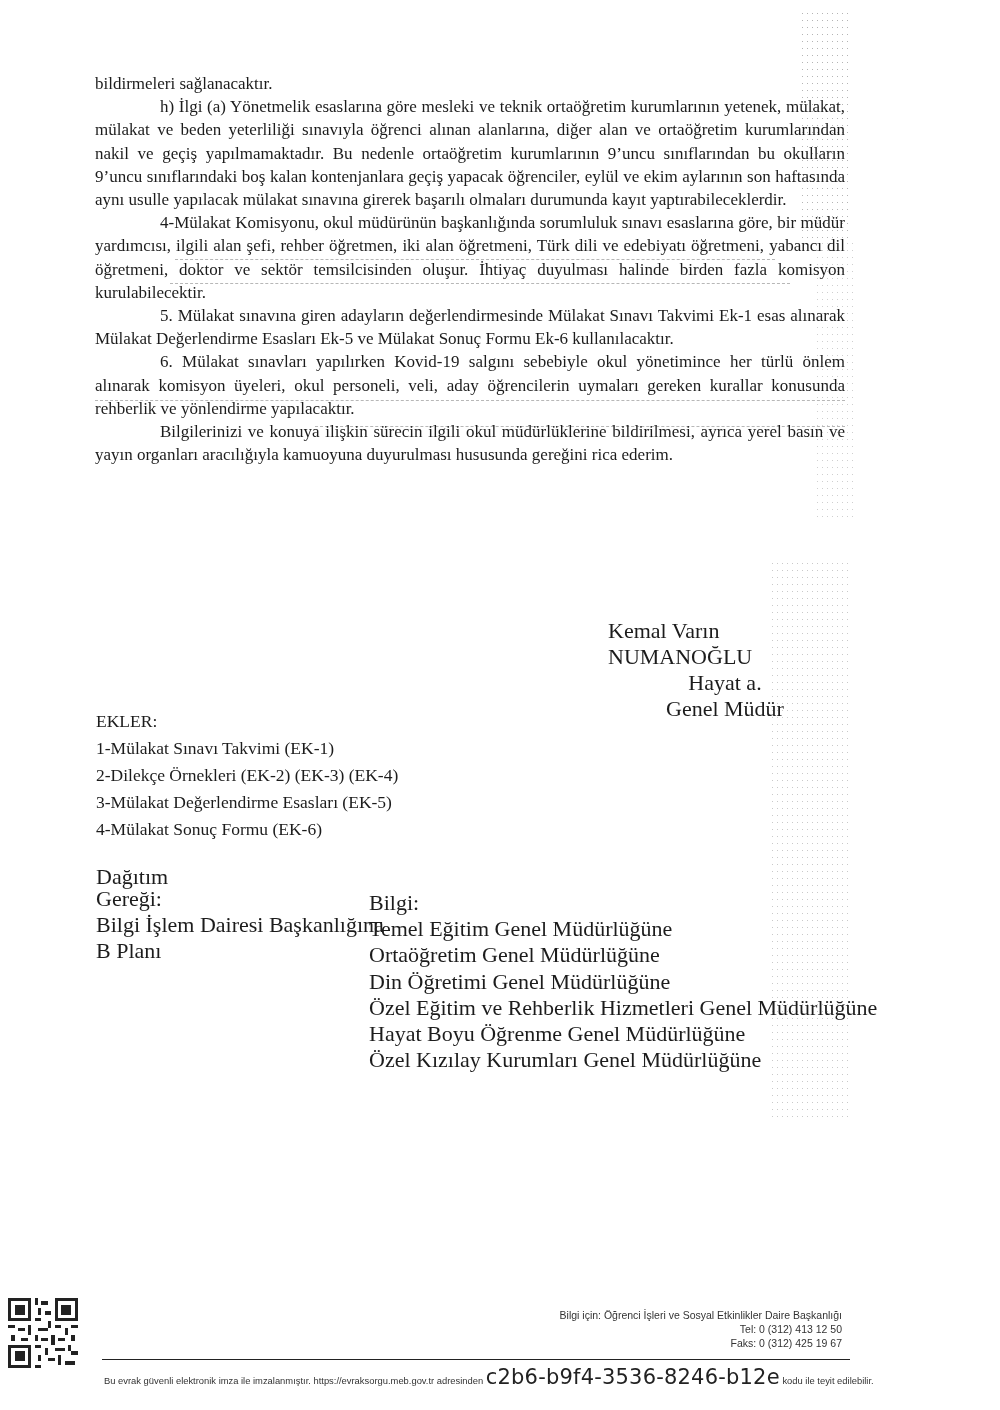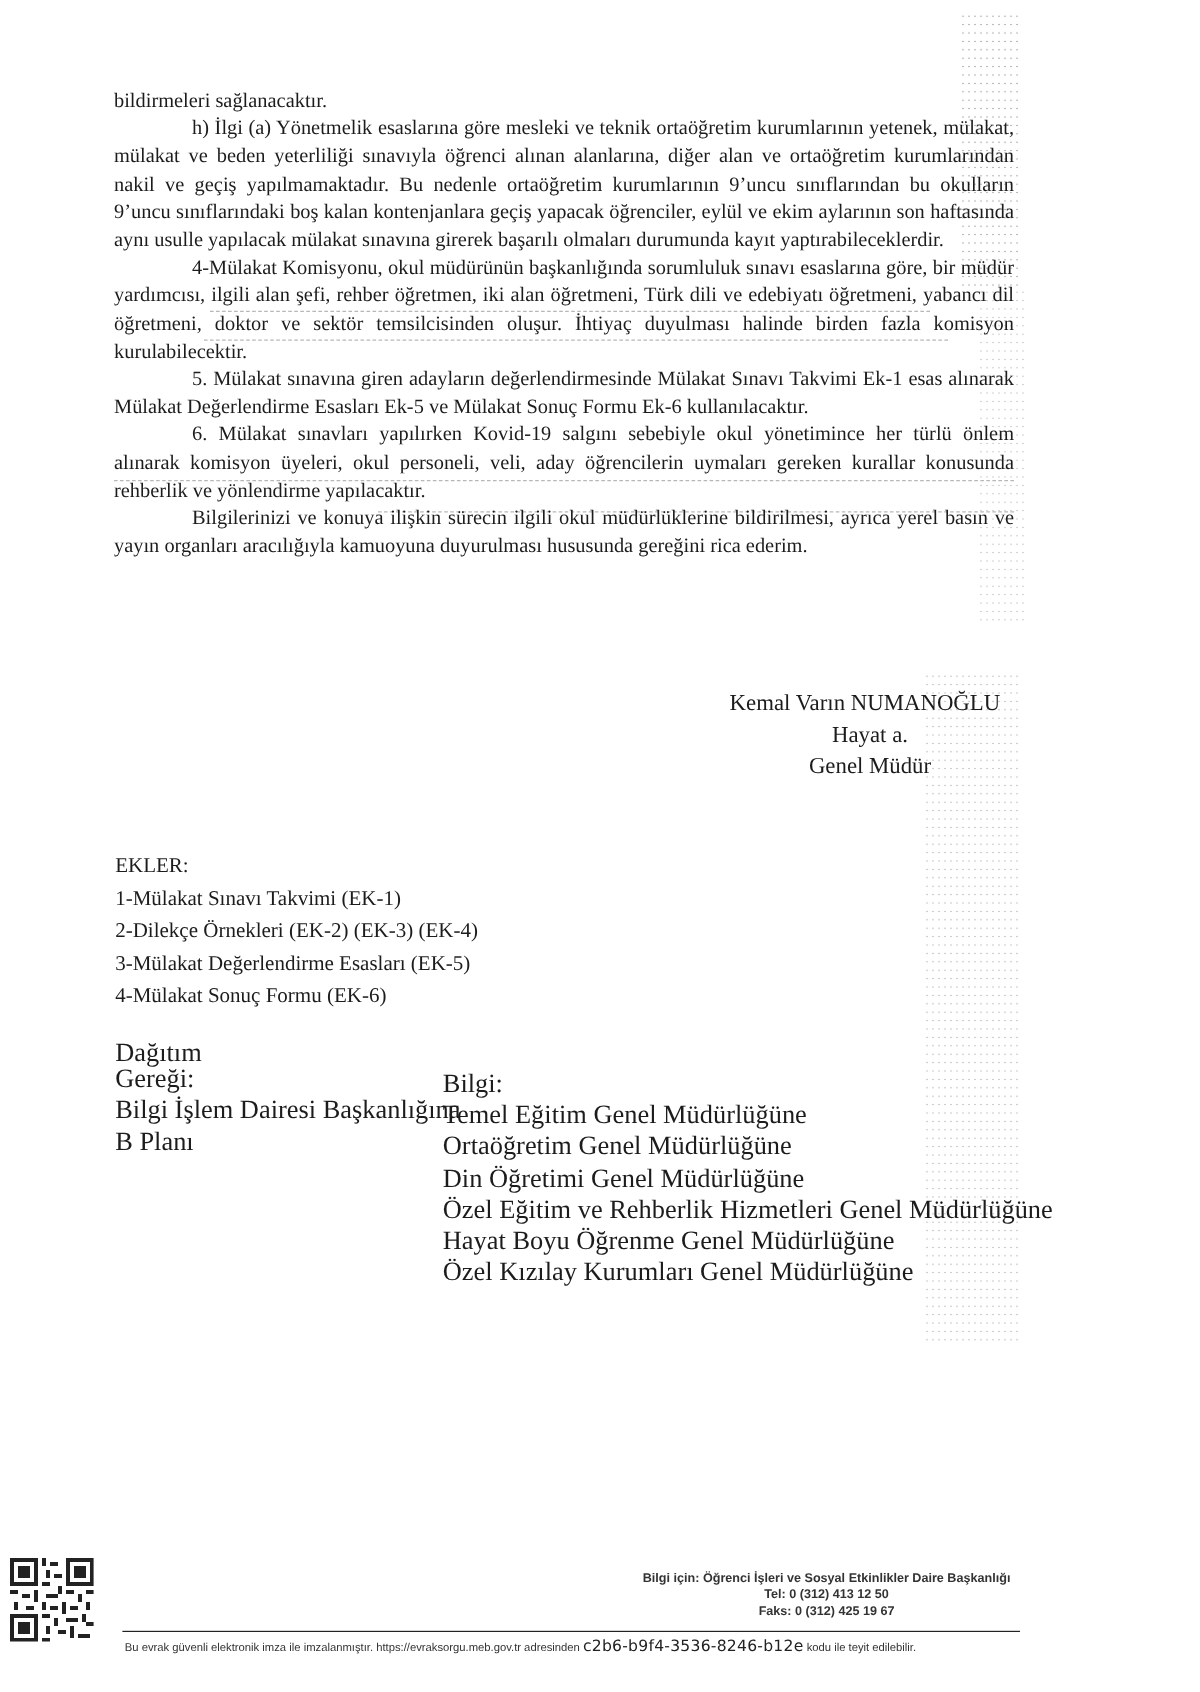--- a/index.html
+++ b/index.html
@@ -8,22 +8,22 @@
     font-family: "Liberation Serif", "DejaVu Serif", serif; color: #1c1c1c;
   }
   .page { position: absolute; left: 0; top: 0; width: 1000px; height: 1277px; }
   .body-text {
     position: absolute; left: 95px; top: 72px; width: 750px;
     font-size: 17px; line-height: 23.2px; text-align: justify;
   }
   .body-text p { margin: 0; }
   .indent { text-indent: 65px; }
   .signature {
-    position: absolute; left: 600px; top: 574px; width: 250px;
-    font-size: 19px; line-height: 26px; text-align: center;
+    position: absolute; left: 600px; top: 618px; width: 250px;
+    font-size: 22px; line-height: 26px; text-align: center;
   }
   .signature div:first-child { text-align: left; padding-left: 8px; }
   .attachments {
     position: absolute; left: 96px; top: 708px;
     font-size: 17.5px; line-height: 27px;
   }
   .distribution {
     position: absolute; left: 96px; top: 864px;
     font-size: 22px; line-height: 26.2px;
   }
@@ -34,31 +34,31 @@
     position: absolute; left: 0; top: 1290px; width: 1000px; height: 120px;
     font-family: "Liberation Sans", "DejaVu Sans", sans-serif; color: #333;
   }
   .qr {
     position: absolute; left: 8px; top: 8px; width: 70px; height: 70px;
   }
   .addr {
     position: absolute; left: 102px; top: 18px; font-size: 10.5px; line-height: 14.2px;
   }
   .contact {
-    position: absolute; right: 158px; top: 18px; font-size: 10.5px; line-height: 14.2px; text-align: center; font-weight: bold;
+    position: absolute; right: 158px; top: 18px; font-size: 10.5px; line-height: 14.2px; text-align: right;
   }
   .footer-rule {
     position: absolute; left: 102px; top: 69px; width: 748px; height: 0;
     border-top: 1.5px solid #222;
   }
   .verify {
     position: absolute; left: 104px; top: 75px; font-size: 9.4px; white-space: nowrap; color: #333;
   }
   .verify .code {
-    font-family: "DejaVu Sans", sans-serif; font-size: 13px; color: #222; letter-spacing: 0.2px;
+    font-family: "DejaVu Sans", sans-serif; font-size: 21px; color: #222; letter-spacing: 0.2px;
   }
   .noise {
     position: absolute; background-repeat: repeat; opacity: 0.55;
     background-image: radial-gradient(circle, #777 0.6px, transparent 0.9px);
     background-size: 5px 7px;
   }
   .underline-scribble { position: absolute; height: 0; border-top: 1px dashed #999; opacity: 0.7; }
 </style>
 </head>
 <body>

